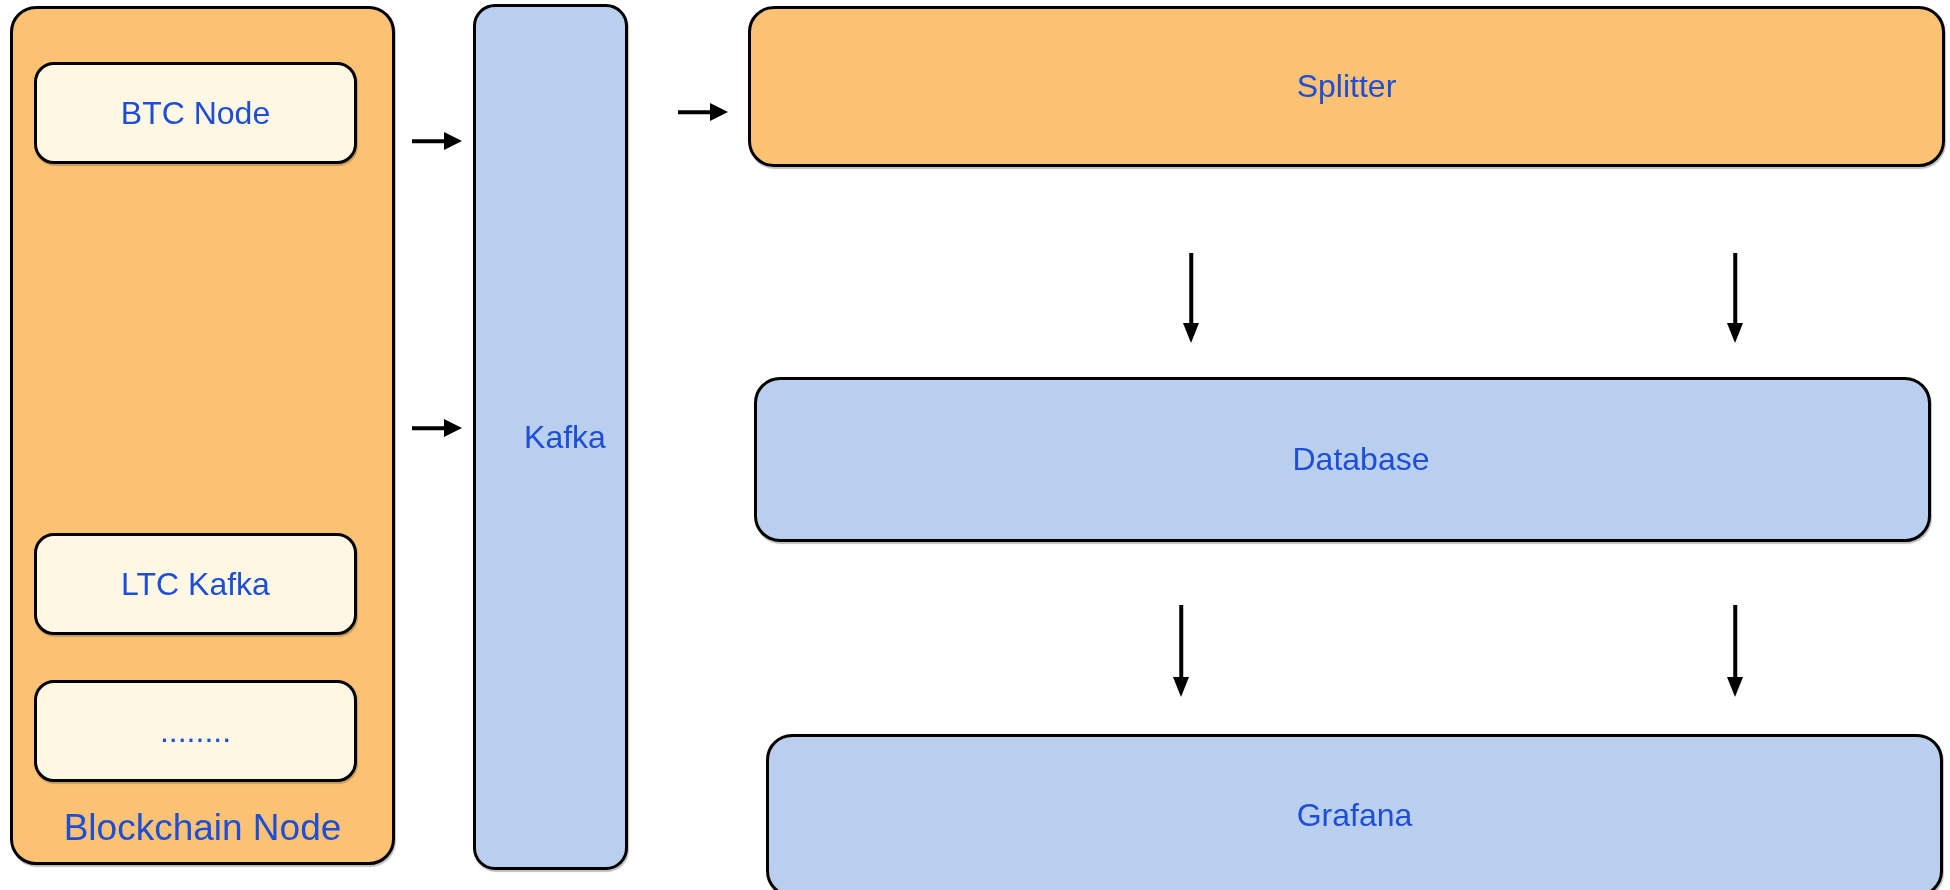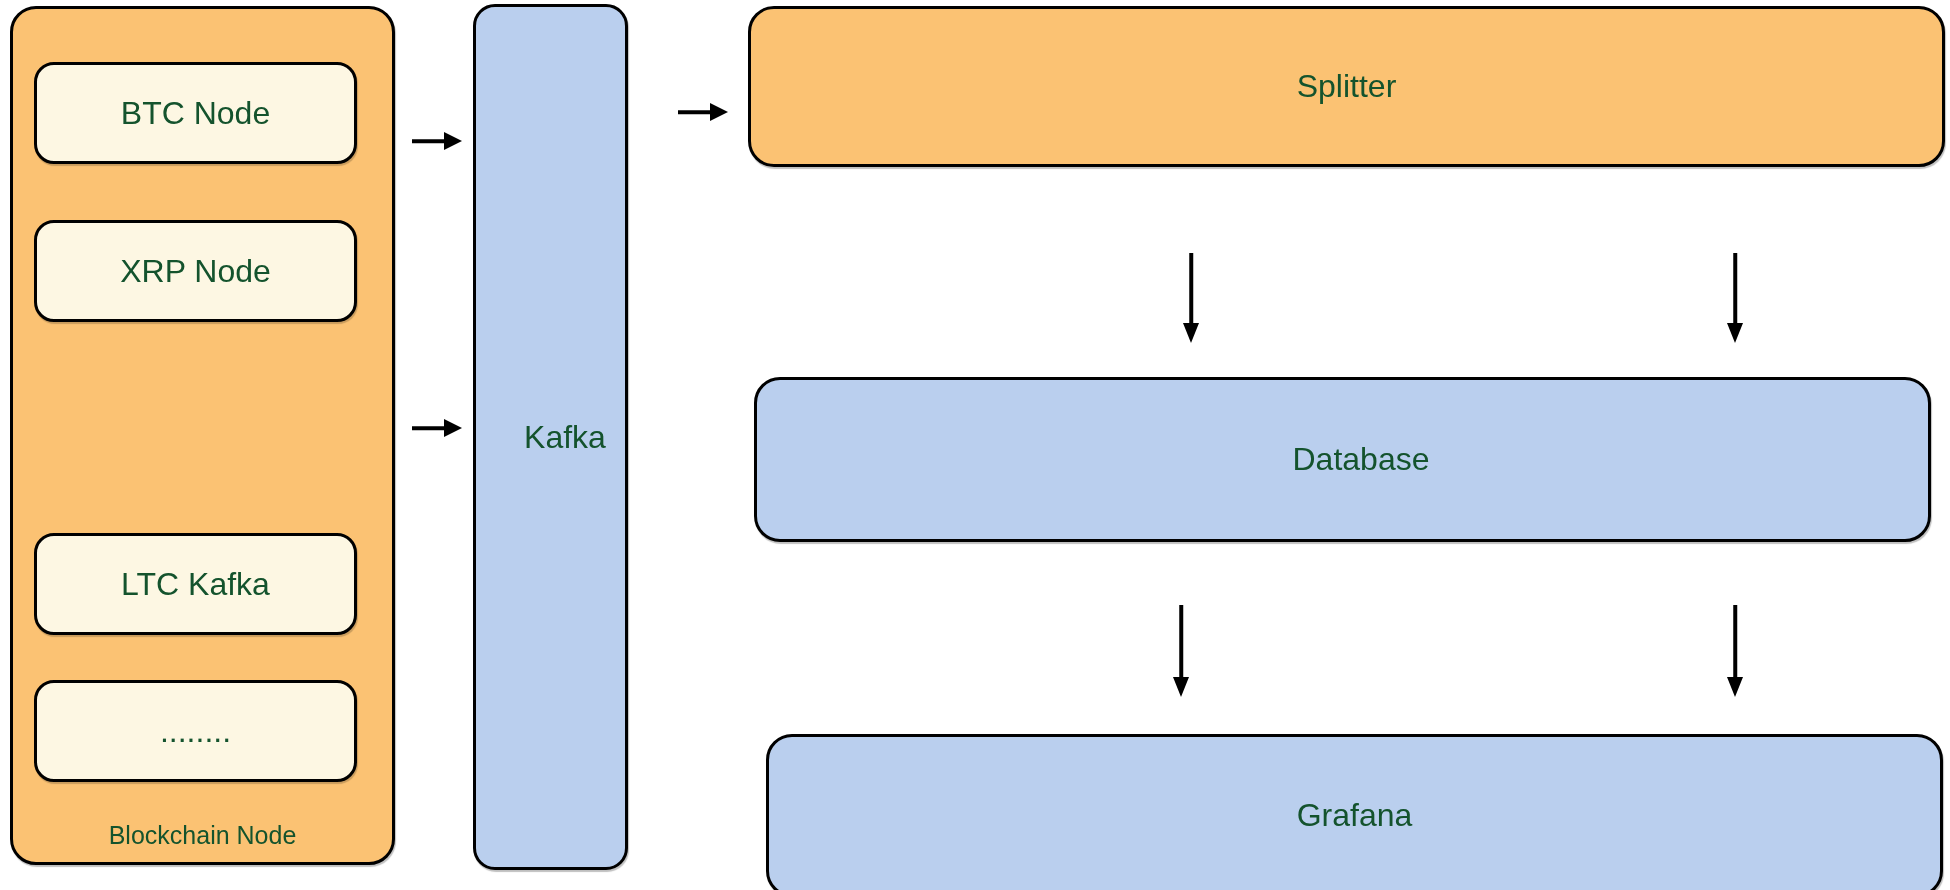--- a/index.html
+++ b/index.html
@@ -7,21 +7,21 @@
     padding: 0;
     background: #FFFFFF;
     font-family: "Liberation Sans", "DejaVu Sans", sans-serif;
   }
   #canvas {
     position: relative;
     width: 1950px;
     height: 890px;
     background: var(--background, #FFFFFF);
     overflow: hidden;
-    color: #14532d;
+    color: #1d4ed8;
   }
   .box {
     position: absolute;
     box-sizing: border-box;
     border: 3px solid var(--line, #000);
     display: flex;
     align-items: center;
     justify-content: center;
     font-size: 32px;
     line-height: 1.15;
@@ -44,21 +44,21 @@
   }
   #node-btc  { top: 53px;  }
   #node-xrp  { top: 211px; }
   #node-eth  { top: 369px; }
   #node-ltc  { top: 524px; }
   #node-more { top: 671px; }
   #blockchain-group-label {
     position: absolute;
     left: 0; right: 0; bottom: 12px;
     text-align: center;
-    font-size: 25px;
+    font-size: 37px;
   }
 
   #kafka    { left: 473px; top: 4px;   width: 155px;  height: 866px; border-radius: 22px; padding-left: 29px; }
   #splitter { left: 748px; top: 6px;   width: 1197px; height: 161px; border-radius: 26px; }
   #database { left: 754px; top: 377px; width: 1177px; height: 165px; border-radius: 26px; padding-left: 37px; }
   #grafana  { left: 766px; top: 734px; width: 1177px; height: 163px; border-radius: 26px; }
 
   
   .arrow-h { position: absolute; height: 20px; }
   .arrow-h .shaft {
@@ -97,23 +97,20 @@
   #arrow-db-to-grafana-right  { left: 1725px; top: 605px; height: 92px; }
 </style>
 </head>
 <body>
 
 <div id="canvas">
 
   <div id="blockchain-group" class="box orange">
     <div id="node-btc" class="box cream chain-node">
       <span>BTC Node</span>
-    </div>
-    <div id="node-xrp" class="box cream chain-node">
-      <span>XRP Node</span>
     </div>
     <div id="node-ltc" class="box cream chain-node">
       <span>LTC Kafka</span>
     </div>
     <div id="node-more" class="box cream chain-node">
       <span>........</span>
     </div>
     <div id="blockchain-group-label">Blockchain Node</div>
   </div>
 

